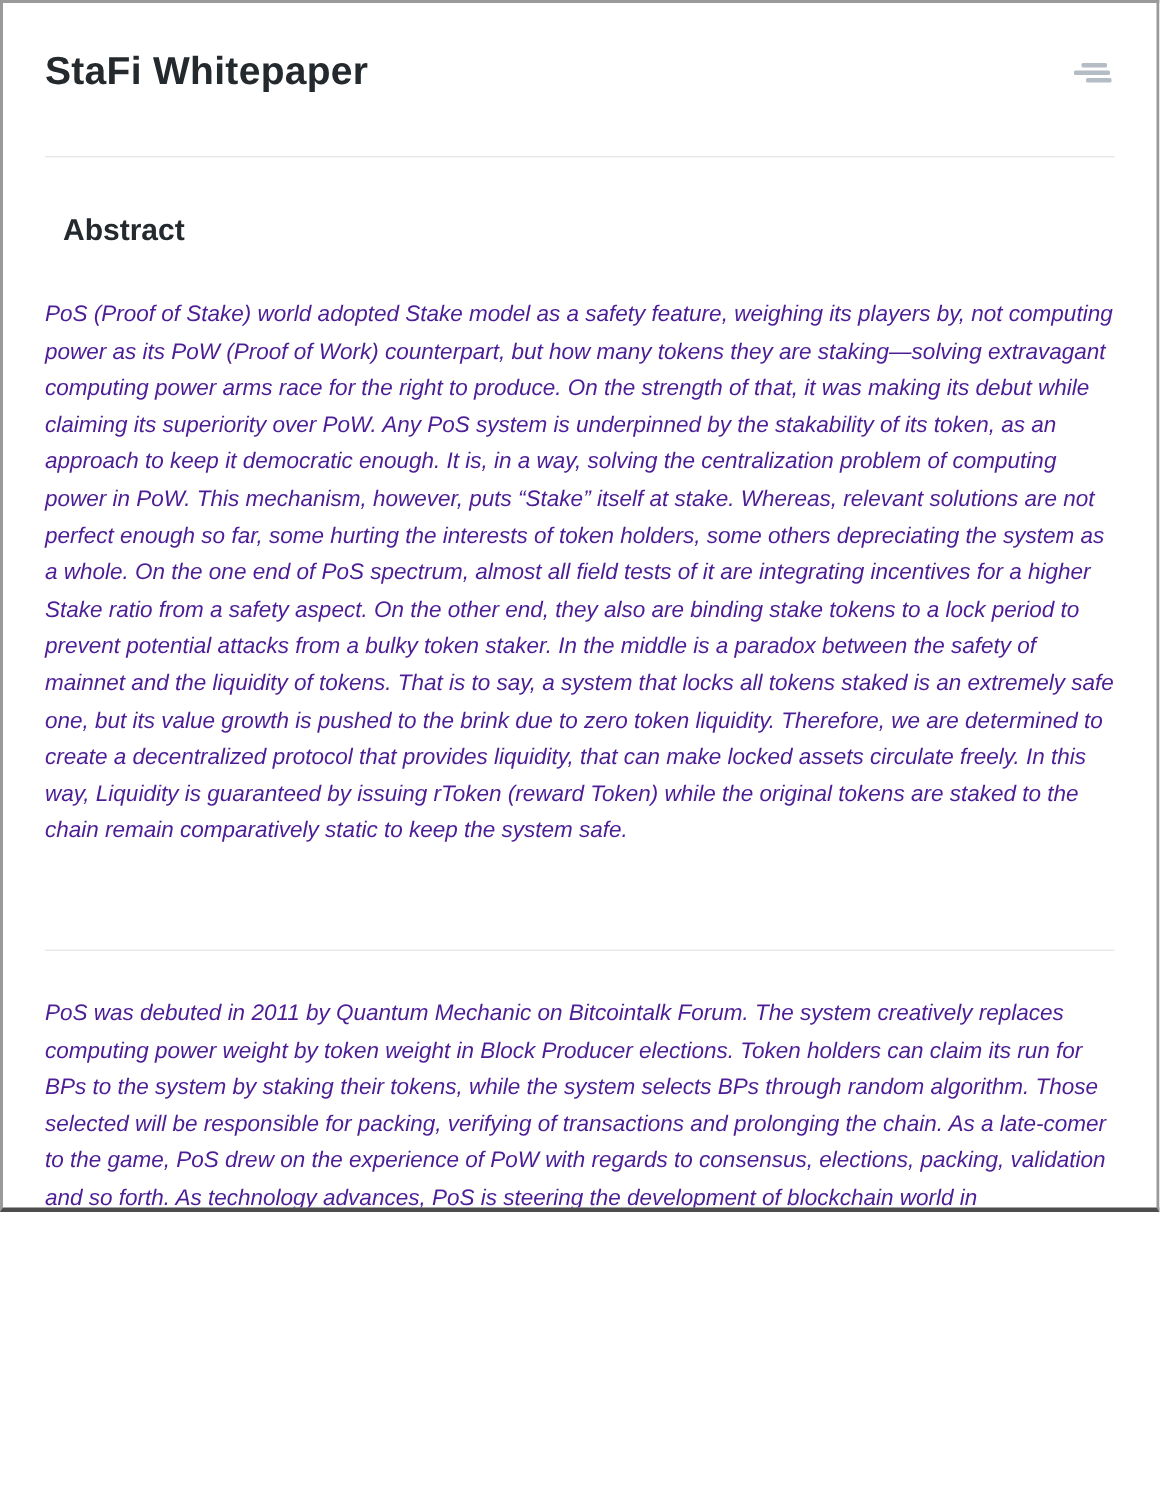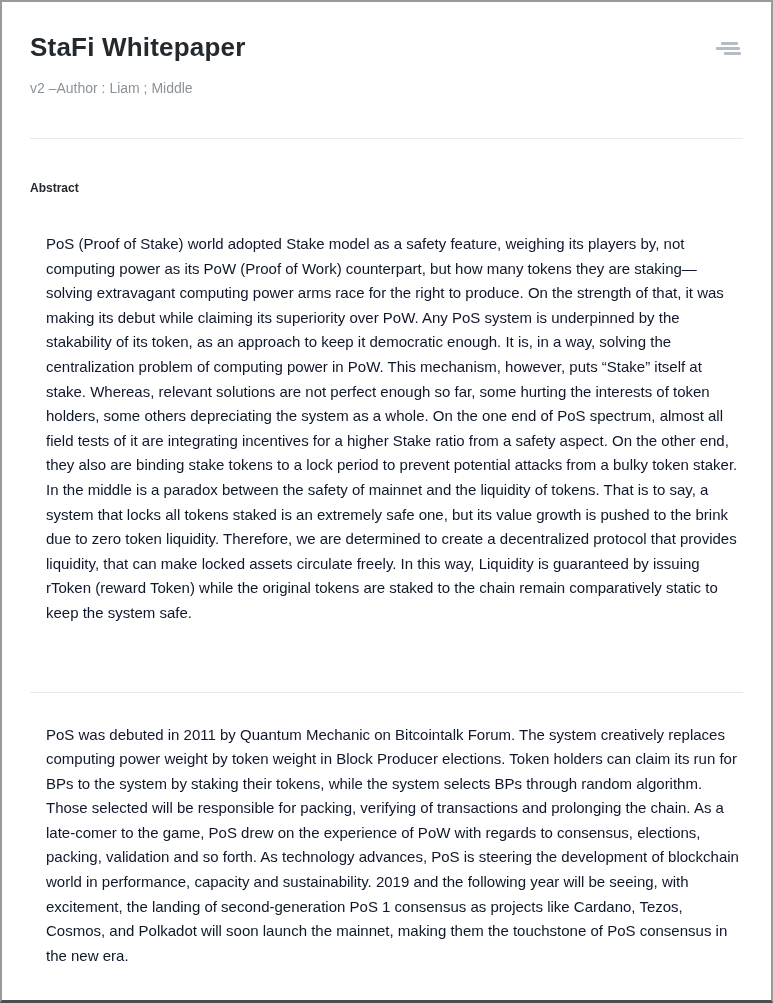--- a/index.html
+++ b/index.html
@@ -1,21 +1,21 @@
 <!DOCTYPE html>
 <html><head>
 <meta charset="utf-8">
 <style>
   * { box-sizing: border-box; }
   html, body { margin: 0; padding: 0; background: #ffffff; }
 
   .page {
     position: relative;
     width: 773px;
-    height: 1003px;
+    height: 808px;
     background: #ffffff;
     border: 2px solid #9a9a9a;
     border-bottom: 3px solid #4d4d4d;
     font-family: "Liberation Sans", sans-serif;
     overflow: hidden;
   }
 
   .content { padding: 0 28px; }
 
   .doc-title {
@@ -37,33 +37,34 @@
   .divider {
     border: none;
     border-top: 1px solid #e7e9ec;
     margin: 0;
     height: 0;
   }
   .divider-1 { margin-top: 42px; }
   .divider-2 { margin-top: 66px; }
 
   .section-heading {
-    margin: 38px 0 0 0;
-    font-size: 12px;
+    margin: 38px 0 0 12px;
+    font-size: 20px;
     line-height: 23px;
     font-weight: 700;
     color: #24292e;
   }
   .section-heading-2 { margin-top: 36px; }
 
   .section-body {
-    margin: 32px 0 0 16px;
+    margin: 32px 0 0 0;
     font-size: 15px;
     line-height: 24.6px;
-    color: #0f172a;
+    color: #4c1d95;
+    font-style: italic;
   }
   .section-body-2 { margin-top: 30px; }
 
   .toc-icon {
     position: absolute;
     top: 40px;
     right: 29px;
     width: 26px;
     height: 14px;
     cursor: pointer;
@@ -86,21 +87,20 @@
   <div class="toc-icon" title="">
     <div class="bar bar1"></div>
     <div class="bar bar2"></div>
     <div class="bar bar3"></div>
   </div>
 
   <div class="content">
 
     <h1 class="doc-title">StaFi Whitepaper</h1>
 
-    <div class="doc-subtitle">v2 –Author : Liam ; Middle</div>
 
     <hr class="divider divider-1">
 
     <h2 class="section-heading">Abstract</h2>
 
     <p class="section-body">PoS (Proof of Stake) world adopted Stake model as a safety feature, weighing its players by, not computing power as its PoW (Proof of Work) counterpart, but how many tokens they are staking—solving extravagant computing power arms race for the right to produce. On the strength of that, it was making its debut while claiming its superiority over PoW. Any PoS system is underpinned by the stakability of its token, as an approach to keep it democratic enough. It is, in a way, solving the centralization problem of computing power in PoW. This mechanism, however, puts “Stake” itself at stake. Whereas, relevant solutions are not perfect enough so far, some hurting the interests of token holders, some others depreciating the system as a whole. On the one end of PoS spectrum, almost all field tests of it are integrating incentives for a higher Stake ratio from a safety aspect. On the other end, they also are binding stake tokens to a lock period to prevent potential attacks from a bulky token staker. In the middle is a paradox between the safety of mainnet and the liquidity of tokens. That is to say, a system that locks all tokens staked is an extremely safe one, but its value growth is pushed to the brink due to zero token liquidity. Therefore, we are determined to create a decentralized protocol that provides liquidity, that can make locked assets circulate freely. In this way, Liquidity is guaranteed by issuing rToken (reward Token) while the original tokens are staked to the chain remain comparatively static to keep the system safe.</p>
 
     <hr class="divider divider-2">
 
 

